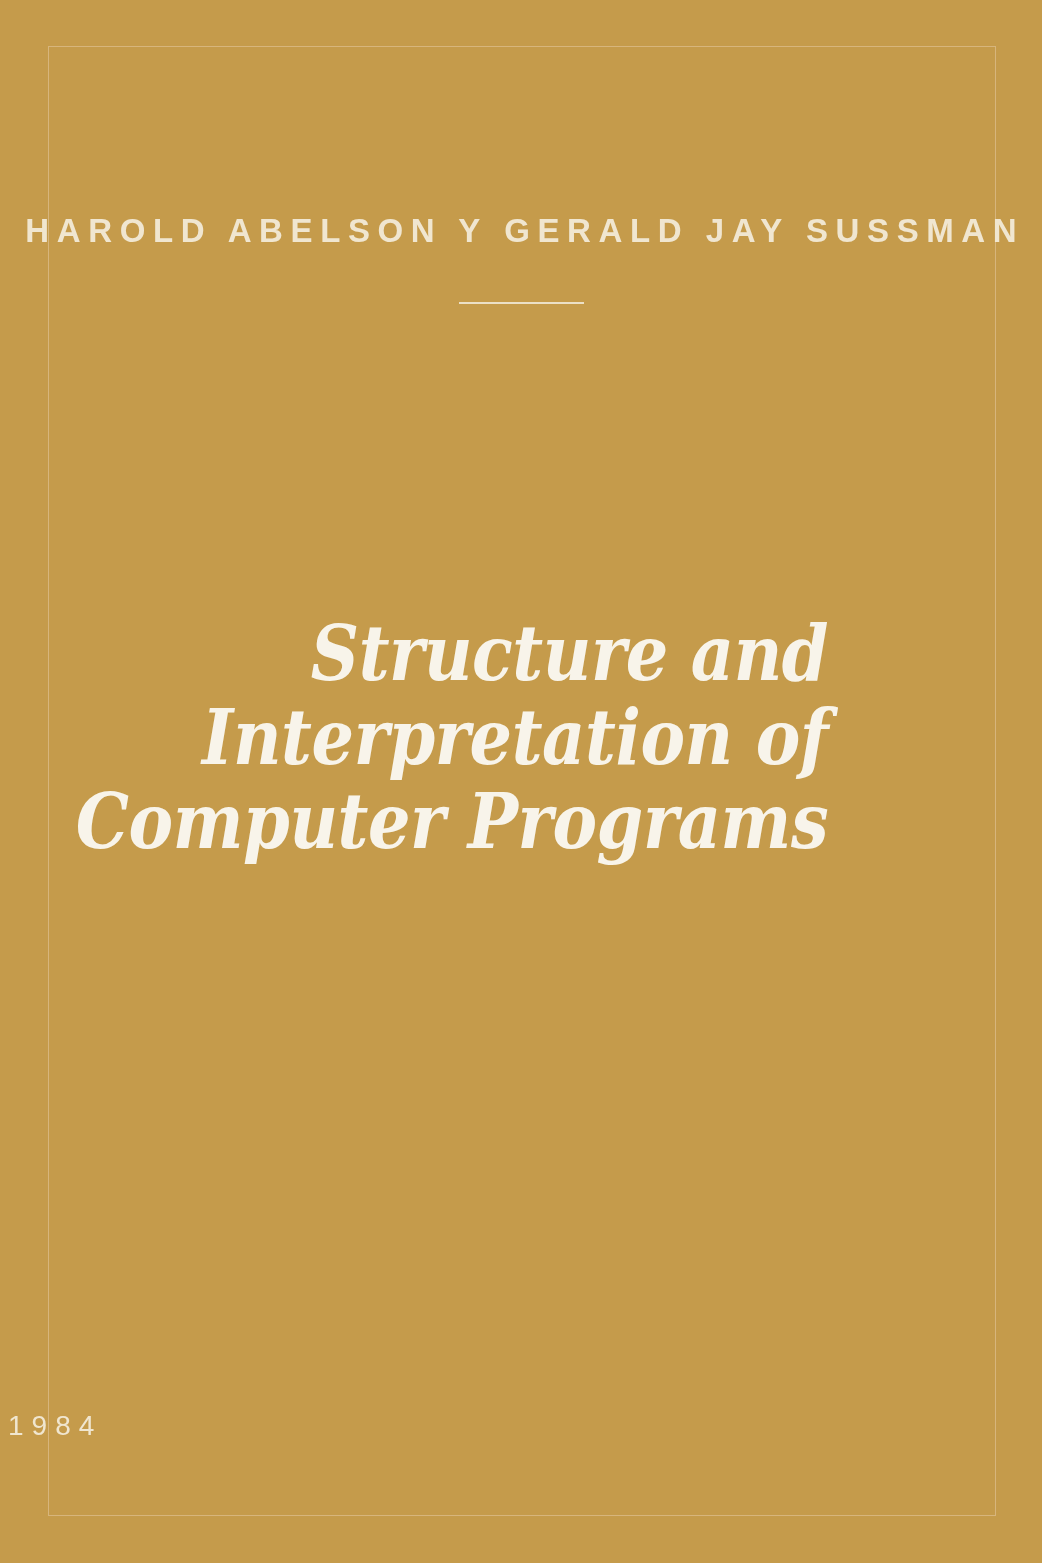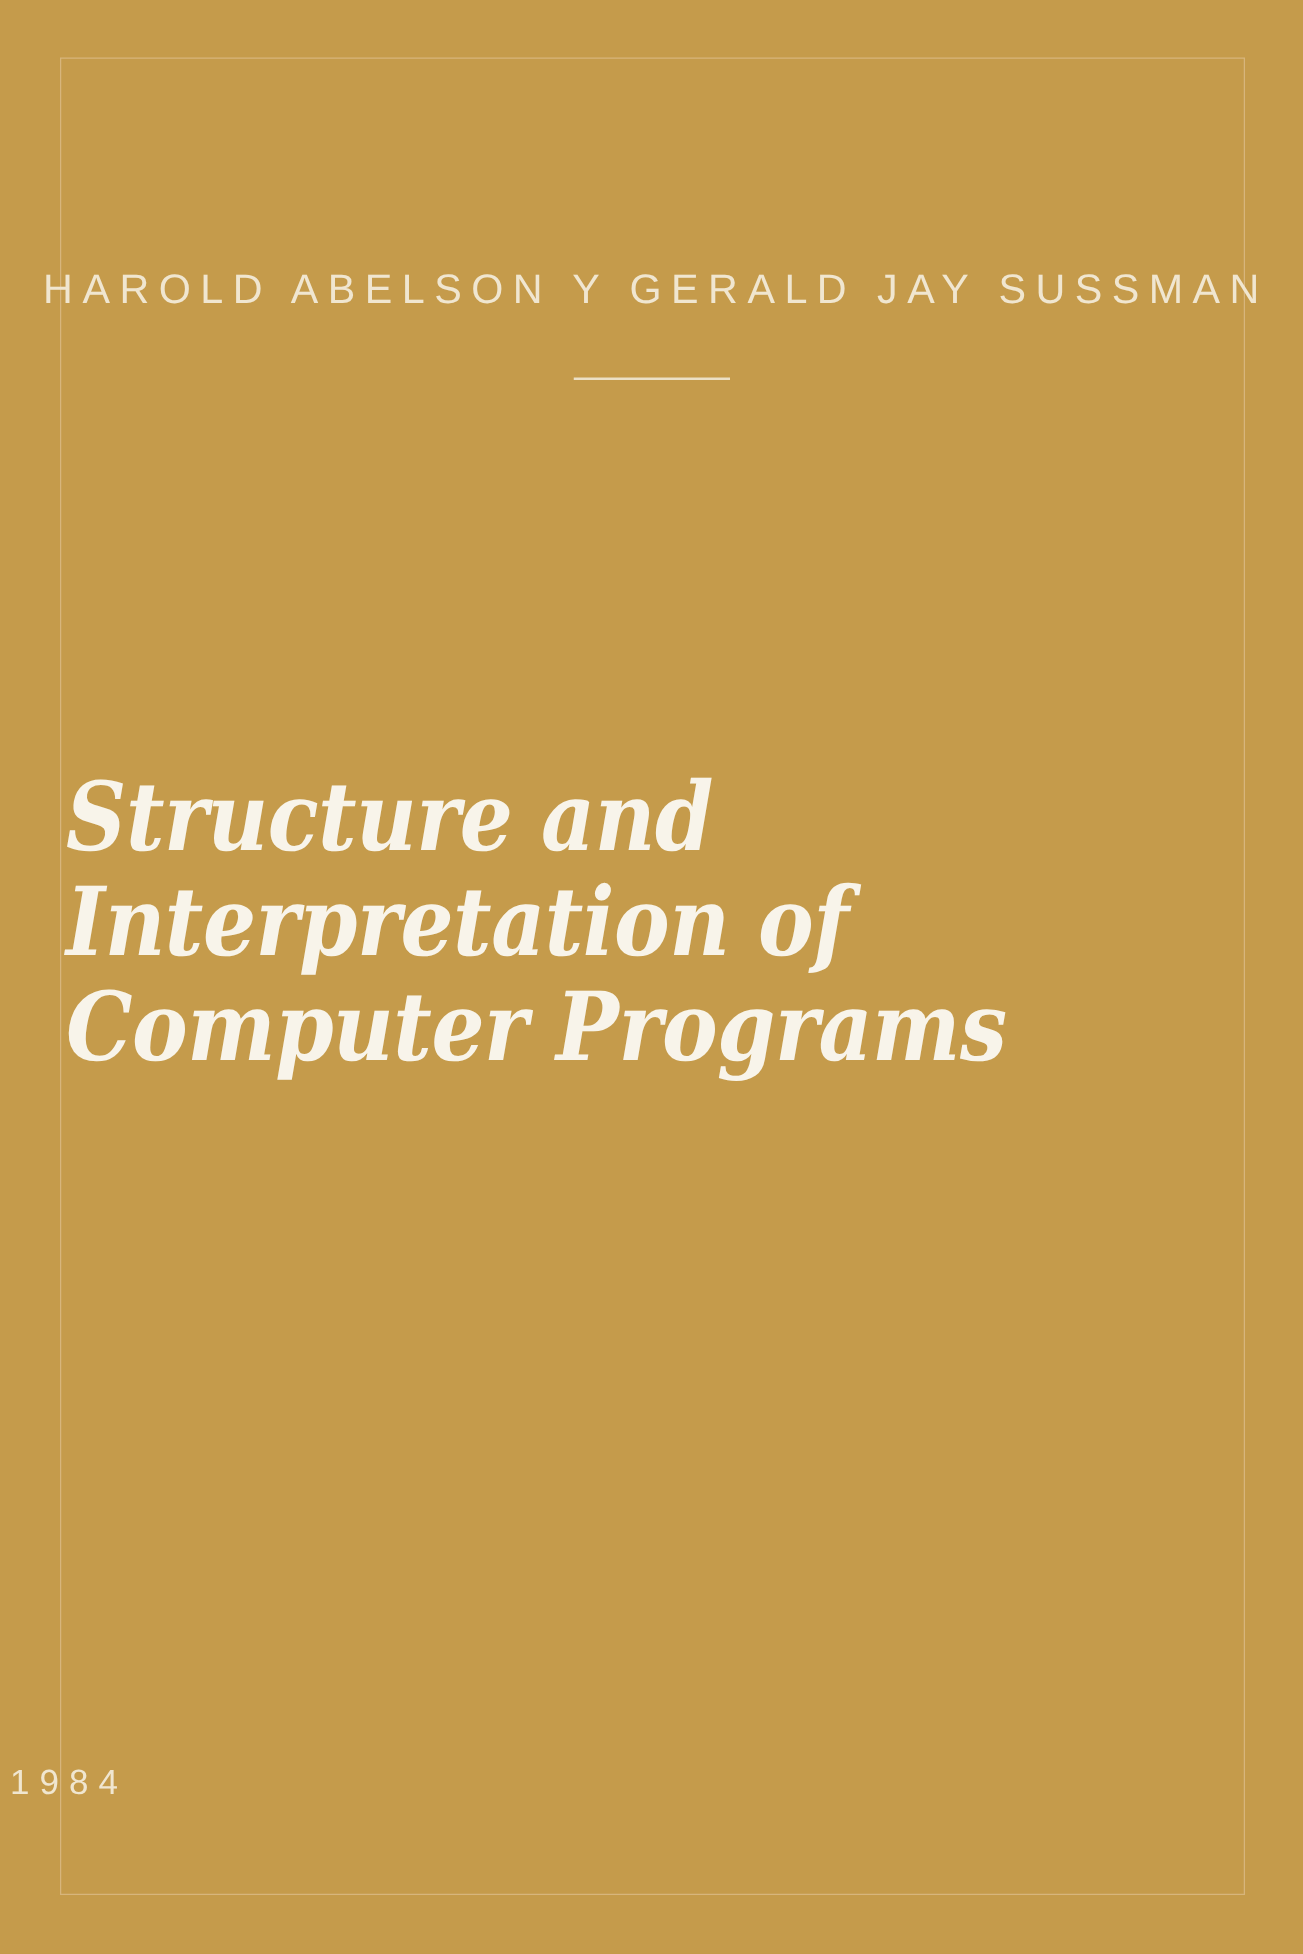--- a/index.html
+++ b/index.html
@@ -36,21 +36,21 @@
     left: 0;
     top: 206px;
     width: 1042px;
     text-align: center;
   }
 
   .authors {
     display: block;
     font-family: "Liberation Sans", sans-serif;
     font-size: 33px;
-    font-weight: 400;
+    font-weight: 700;
     letter-spacing: 7.6px;
     line-height: 50px;
     color: #f0e6d0;
     white-space: nowrap;
     text-indent: 7.6px;
   }
 
   .author-rule {
     display: block;
     width: 125px;
@@ -58,21 +58,21 @@
     margin: 46px auto 0 auto;
     background: #ece0c6;
   }
 
   
   .title-block {
     position: absolute;
     left: 0;
     top: 612px;
     width: 881px;
-    text-align: left;
+    text-align: right;
   }
 
   .title {
     display: block;
     margin: 0;
     font-family: "DejaVu Serif", "Liberation Serif", serif;
     font-style: italic;
     font-weight: bold;
     font-size: 76px;
     line-height: 84px;

